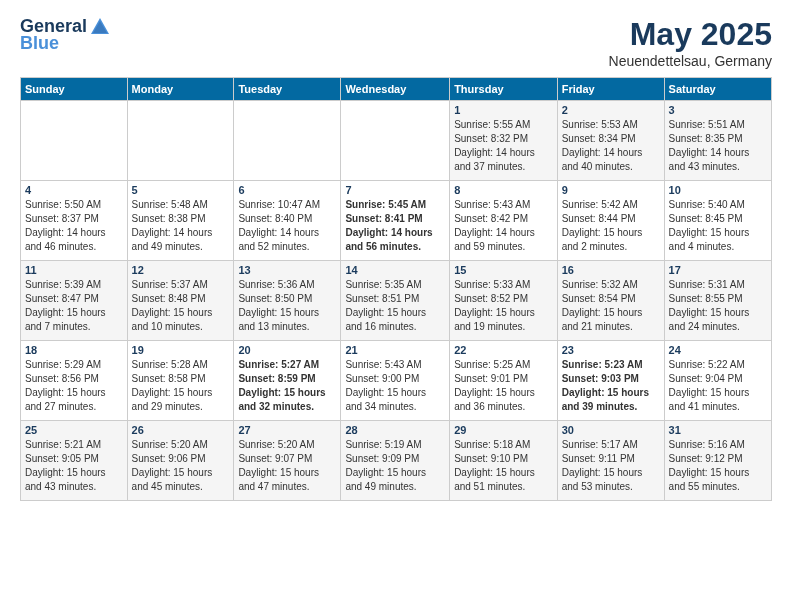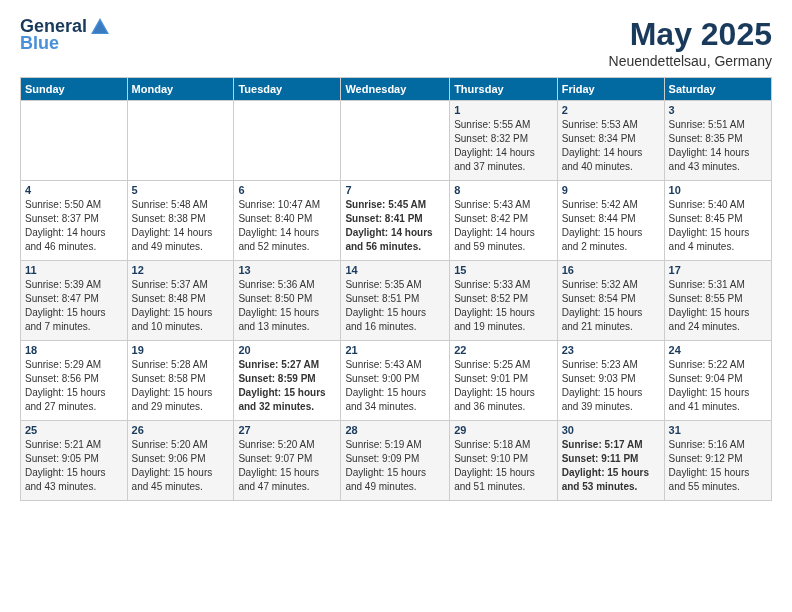--- a/index.html
+++ b/index.html
@@ -288,21 +288,21 @@
           </td>
           <td>
             <span class="day-num">22</span>
             <div class="day-info" style="white-space: pre-line;">Sunrise: 5:25 AM
 Sunset: 9:01 PM
 Daylight: 15 hours
 and 36 minutes.</div>
           </td>
           <td>
             <span class="day-num">23</span>
-            <div class="day-info" style="white-space: pre-line;">Sunrise: 5:23 AM
+            <div class="day-info" style="white-space: pre-line; font-weight: bold;">Sunrise: 5:23 AM
 Sunset: 9:03 PM
 Daylight: 15 hours
 and 39 minutes.</div>
           </td>
           <td>
             <span class="day-num">24</span>
             <div class="day-info" style="white-space: pre-line;">Sunrise: 5:22 AM
 Sunset: 9:04 PM
 Daylight: 15 hours
 and 41 minutes.</div>
@@ -339,21 +339,21 @@
           </td>
           <td>
             <span class="day-num">29</span>
             <div class="day-info" style="white-space: pre-line;">Sunrise: 5:18 AM
 Sunset: 9:10 PM
 Daylight: 15 hours
 and 51 minutes.</div>
           </td>
           <td>
             <span class="day-num">30</span>
-            <div class="day-info" style="white-space: pre-line; font-weight: bold;">Sunrise: 5:17 AM
+            <div class="day-info" style="white-space: pre-line;">Sunrise: 5:17 AM
 Sunset: 9:11 PM
 Daylight: 15 hours
 and 53 minutes.</div>
           </td>
           <td>
             <span class="day-num">31</span>
             <div class="day-info" style="white-space: pre-line;">Sunrise: 5:16 AM
 Sunset: 9:12 PM
 Daylight: 15 hours
 and 55 minutes.</div>

